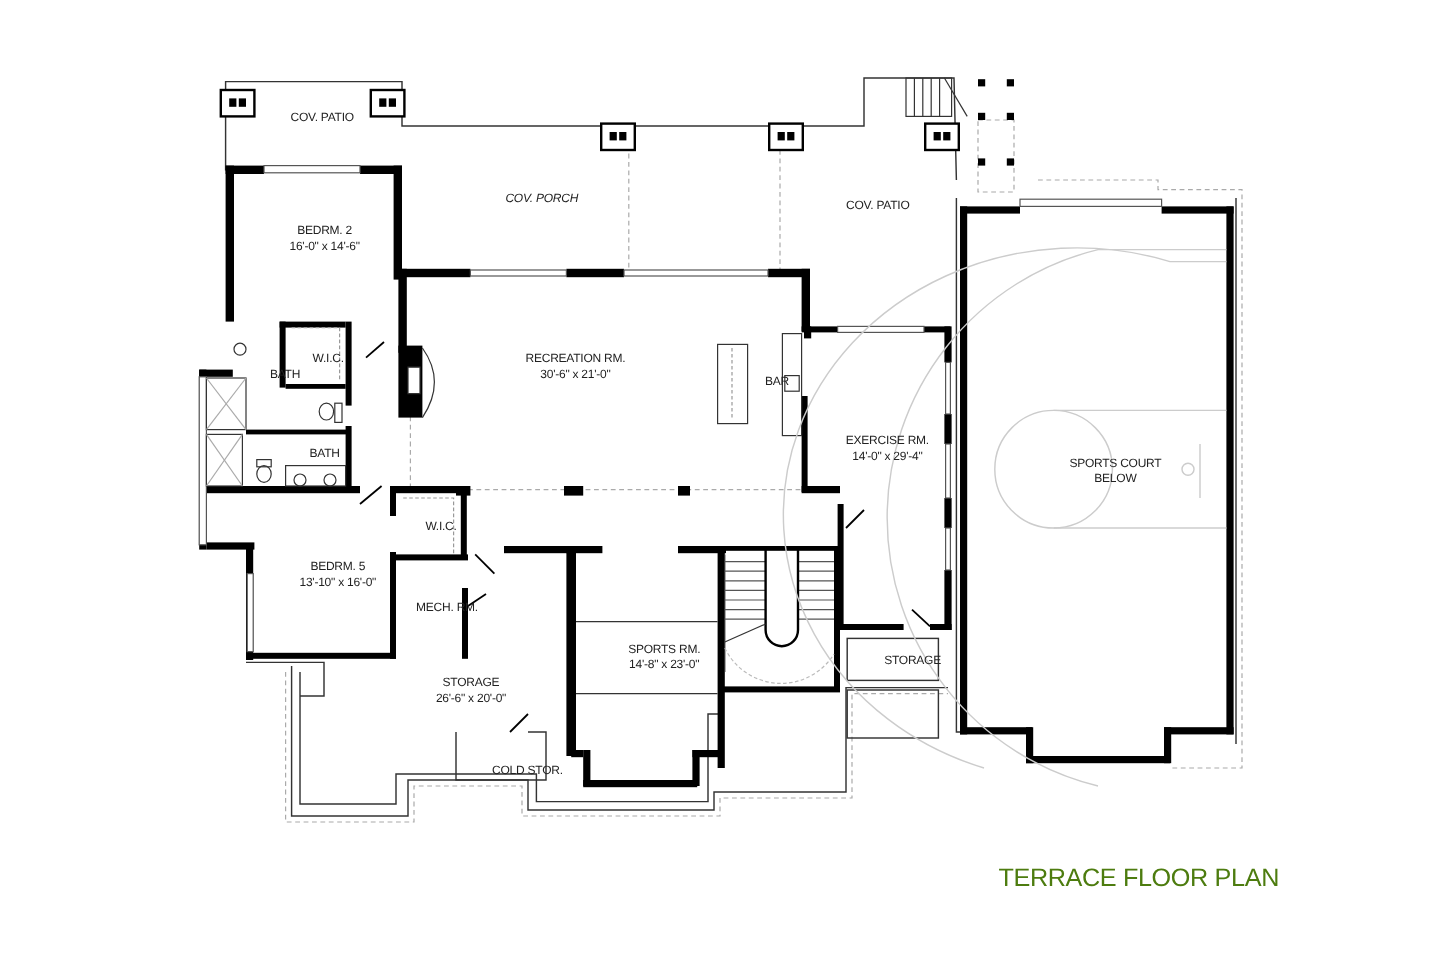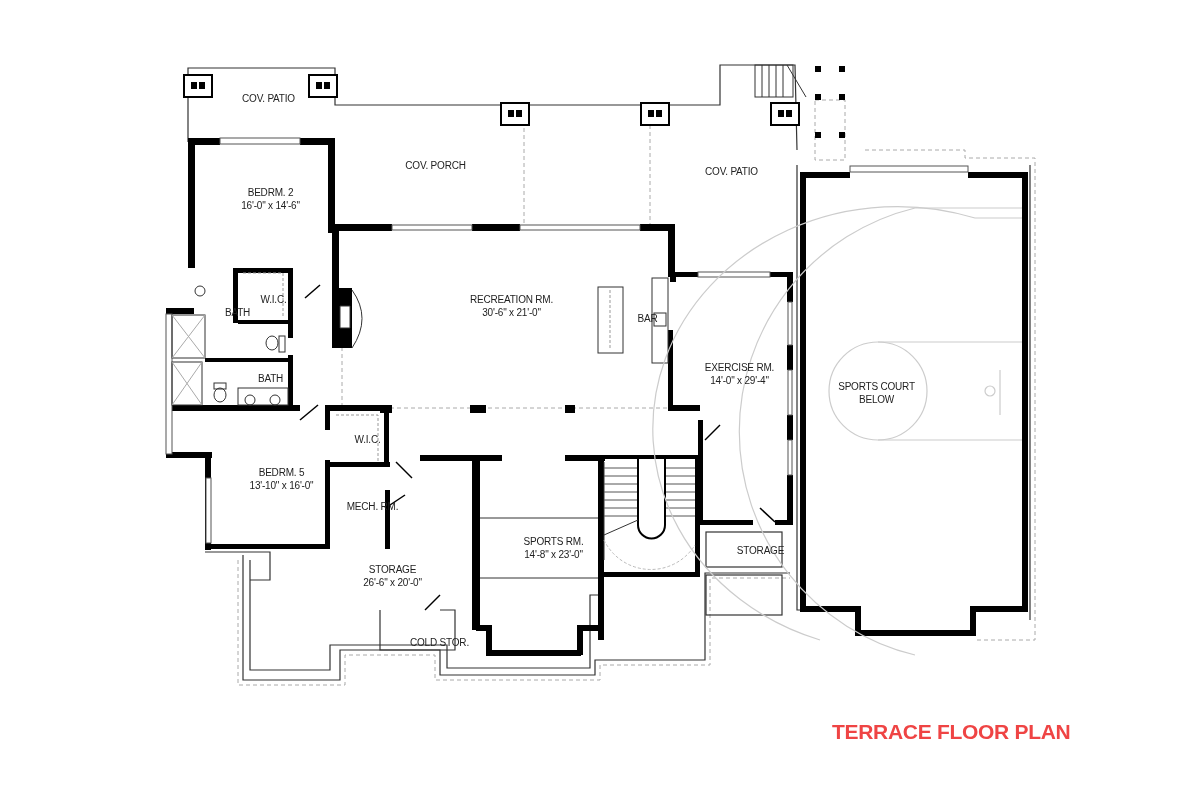--- a/index.html
+++ b/index.html
@@ -4,21 +4,21 @@
 <style>
   html, body { margin: 0; padding: 0; background: #ffffff; }
   body { width: 1200px; height: 800px; position: relative; overflow: hidden;
          font-family: "Liberation Sans", sans-serif; }
   #plan { position: absolute; left: 0; top: 0; width: 1200px; height: 800px; }
   .lbl { position: absolute; font-family: "Liberation Sans", sans-serif;
          font-size: 10px; color: #222; text-align: center; line-height: 13px;
          white-space: nowrap; transform: translateX(-50%); letter-spacing: -0.2px; }
   .lbl span { display: block; margin-left: 23px; }
   .title { position: absolute; left: 832px; top: 720px; font-size: 21px;
-           color: #ef4444; font-family: "Liberation Sans", sans-serif; letter-spacing: -0.3px; font-weight: bold; }
+           color: #4d7c0f; font-family: "Liberation Sans", sans-serif; letter-spacing: -0.3px; }
 </style>
 </head>
 <body>
 
 <svg id="plan" viewBox="0 0 1200 800" xmlns="http://www.w3.org/2000/svg">
 
   <g stroke="#aaa" stroke-width="1" fill="none" stroke-dasharray="4,3">
     <polyline points="238,560 238,685 345,685 345,655 435,655 435,680 600,680 600,665 710,665 710,578 790,578"></polyline>
     <polyline points="865,150 965,150 965,158 1035,158 1035,640 975,640"></polyline>
     <line x1="524" y1="128" x2="524" y2="225"></line>
@@ -230,51 +230,51 @@
     <line x1="878" y1="440" x2="1022" y2="440"></line>
     <circle cx="878" cy="391" r="49"></circle>
     <circle cx="990" cy="391" r="5"></circle>
     <line x1="1000" y1="370" x2="1000" y2="415"></line>
   </g>
 </svg>
 
 <div class="lbl" style="left:257px; top:92px;">
   <span>COV. PATIO</span>
 </div>
-<div class="lbl" style="left:424px; top:159px;">
+<div class="lbl" style="left:440px; top:159px;font-style:italic;">
   <span>COV. PORCH</span>
 </div>
 <div class="lbl" style="left:720px; top:165px;">
   <span>COV. PATIO</span>
 </div>
 <div class="lbl" style="left:259px; top:186px;">
   <span>BEDRM. 2</span>
   <span>16'-0" x 14'-6"</span>
 </div>
 <div class="lbl" style="left:262px; top:293px;">
   <span>W.I.C.</span>
 </div>
 <div class="lbl" style="left:226px; top:306px;">
   <span>BATH</span>
 </div>
 <div class="lbl" style="left:259px; top:372px;">
   <span>BATH</span>
 </div>
-<div class="lbl" style="left:500px; top:293px;">
+<div class="lbl" style="left:468px; top:293px;">
   <span>RECREATION RM.</span>
   <span>30'-6" x 21'-0"</span>
 </div>
 <div class="lbl" style="left:636px; top:312px;">
   <span>BAR</span>
 </div>
 <div class="lbl" style="left:728px; top:361px;">
   <span>EXERCISE RM.</span>
   <span>14'-0" x 29'-4"</span>
 </div>
-<div class="lbl" style="left:865px; top:380px;">
+<div class="lbl" style="left:918px; top:380px;">
   <span>SPORTS COURT</span>
   <span>BELOW</span>
 </div>
 <div class="lbl" style="left:356px; top:433px;">
   <span>W.I.C.</span>
 </div>
 <div class="lbl" style="left:270px; top:466px;">
   <span>BEDRM. 5</span>
   <span>13'-10" x 16'-0"</span>
 </div>

